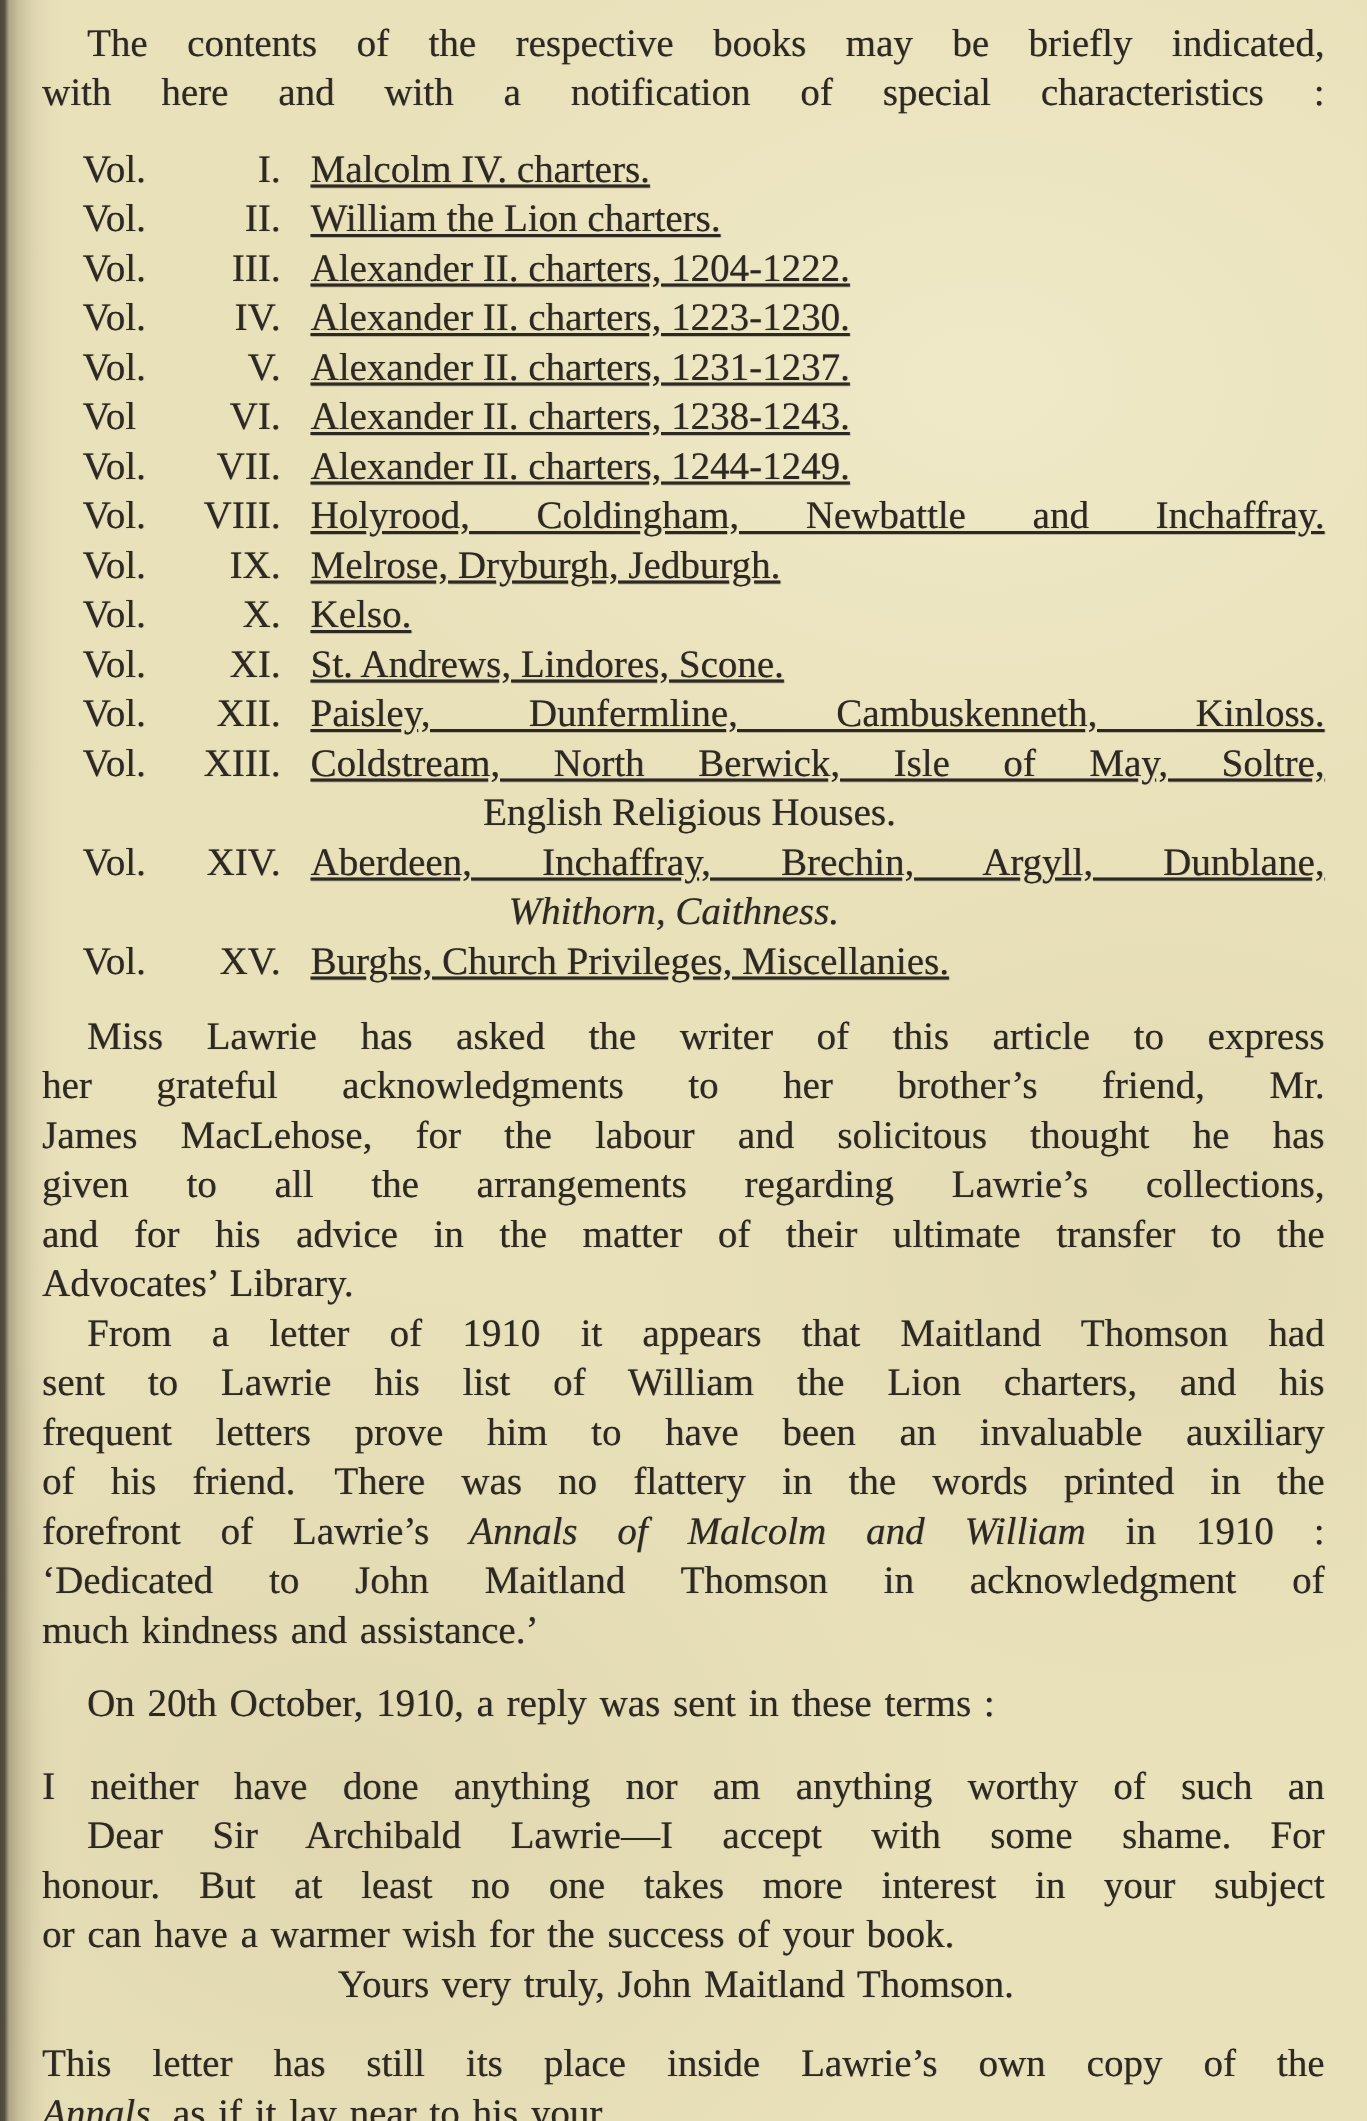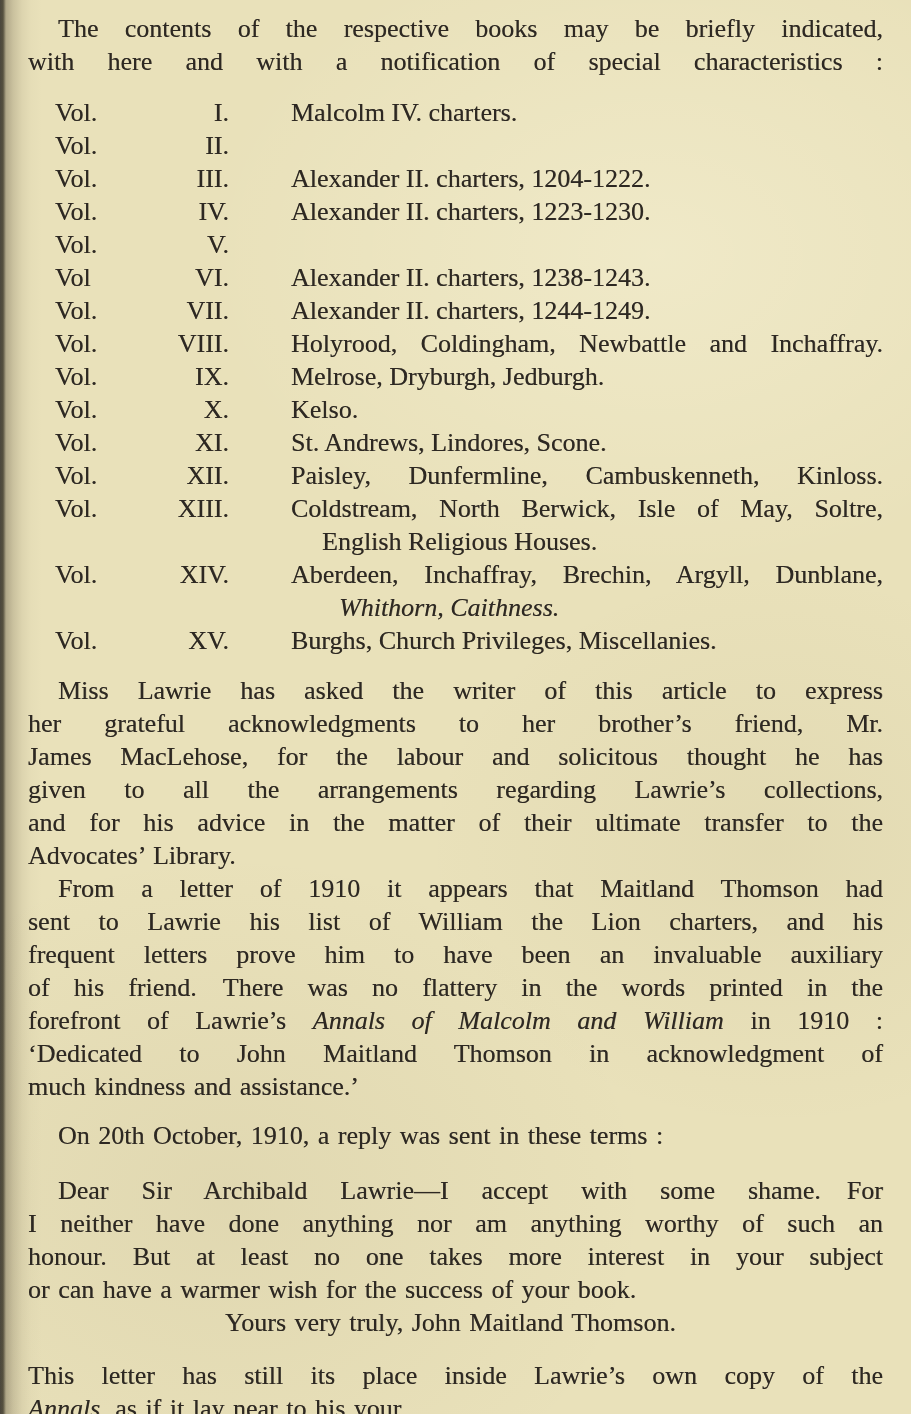--- a/index.html
+++ b/index.html
@@ -25,24 +25,24 @@
     padding: 12px 28px 1px 28px;
     text-shadow: 0.3px 0.3px 0.5px rgba(45,40,34,0.55);
   }
   .para { font-size: 26px; line-height: 33px; word-spacing: 2px; }
   .jline { text-align: justify; text-align-last: justify; }
   .jlast { text-align-last: left; }
   .indent { text-indent: 30px; }
   .italic { font-style: italic; }
 
   .vol-list { margin-top: 18px; font-size: 26px; line-height: 33px; padding-left: 27px; }
-  .vol-row { display: grid; grid-template-columns: 64px 68px 1fr; gap: 42px; }
+  .vol-row { display: grid; grid-template-columns: 64px 68px 1fr; }
   .vol-label { text-align: left; }
   .vol-num { text-align: right; }
-  .vol-desc { margin-left: 20px; }
+  .vol-desc { margin-left: 20px; text-decoration: underline; }
   .vol-desc.stretch { text-align: justify; text-align-last: justify; }
   .vol-cont { line-height: 33px; }
   .cont-xiii { margin-left: 267px; }
   .cont-xiv  { margin-left: 284px; font-style: italic; }
 
   .para-ack   { margin-top: 17px; }
   .para-1910  { margin-top: 0; }
   .para-reply { margin-top: 16px; }
   .letter-block { margin-top: 22px; }
   .sig-line { text-align: center; padding-right: 10px; }
@@ -60,34 +60,36 @@
 
   <div class="vol-list">
     <div class="vol-row">
       <span class="vol-label">Vol.</span>
       <span class="vol-num">I.</span>
       <span class="vol-desc">Malcolm IV. charters.</span>
     </div>
     <div class="vol-row">
       <span class="vol-label">Vol.</span>
       <span class="vol-num">II.</span>
+      <span class="vol-desc">William the Lion charters.</span>
     </div>
     <div class="vol-row">
       <span class="vol-label">Vol.</span>
       <span class="vol-num">III.</span>
       <span class="vol-desc">Alexander II. charters, 1204-1222.</span>
     </div>
     <div class="vol-row">
       <span class="vol-label">Vol.</span>
       <span class="vol-num">IV.</span>
       <span class="vol-desc">Alexander II. charters, 1223-1230.</span>
     </div>
     <div class="vol-row">
       <span class="vol-label">Vol.</span>
       <span class="vol-num">V.</span>
+      <span class="vol-desc">Alexander II. charters, 1231-1237.</span>
     </div>
     <div class="vol-row">
       <span class="vol-label">Vol</span>
       <span class="vol-num">VI.</span>
       <span class="vol-desc">Alexander II. charters, 1238-1243.</span>
     </div>
     <div class="vol-row">
       <span class="vol-label">Vol.</span>
       <span class="vol-num">VII.</span>
       <span class="vol-desc">Alexander II. charters, 1244-1249.</span>
@@ -153,22 +155,22 @@
     <div class="jline"><span>forefront of Lawrie’s </span><span class="italic">Annals of Malcolm and William</span><span> in 1910 :</span></div>
     <div class="jline">‘Dedicated to John Maitland Thomson in acknowledgment of</div>
     <div class="jline jlast">much kindness and assistance.’</div>
   </div>
 
   <div class="para para-reply">
     <div class="jline jlast indent">On 20th October, 1910, a reply was sent in these terms :</div>
   </div>
 
   <div class="para letter-block">
+    <div class="jline">I neither have done anything nor am anything worthy of such an</div>
     <div class="jline indent">Dear Sir Archibald Lawrie—I accept with some shame. For</div>
-    <div class="jline">I neither have done anything nor am anything worthy of such an</div>
     <div class="jline">honour. But at least no one takes more interest in your subject</div>
     <div class="jline jlast">or can have a warmer wish for the success of your book.</div>
     <div class="sig-line">Yours very truly, John Maitland Thomson.</div>
   </div>
 
   <div class="para closing">
     <div class="jline">This letter has still its place inside Lawrie’s own copy of the</div>
     <div class="jline jlast"><span class="italic">Annals,</span><span> as if it lay near to his your.</span></div>
   </div>
 

